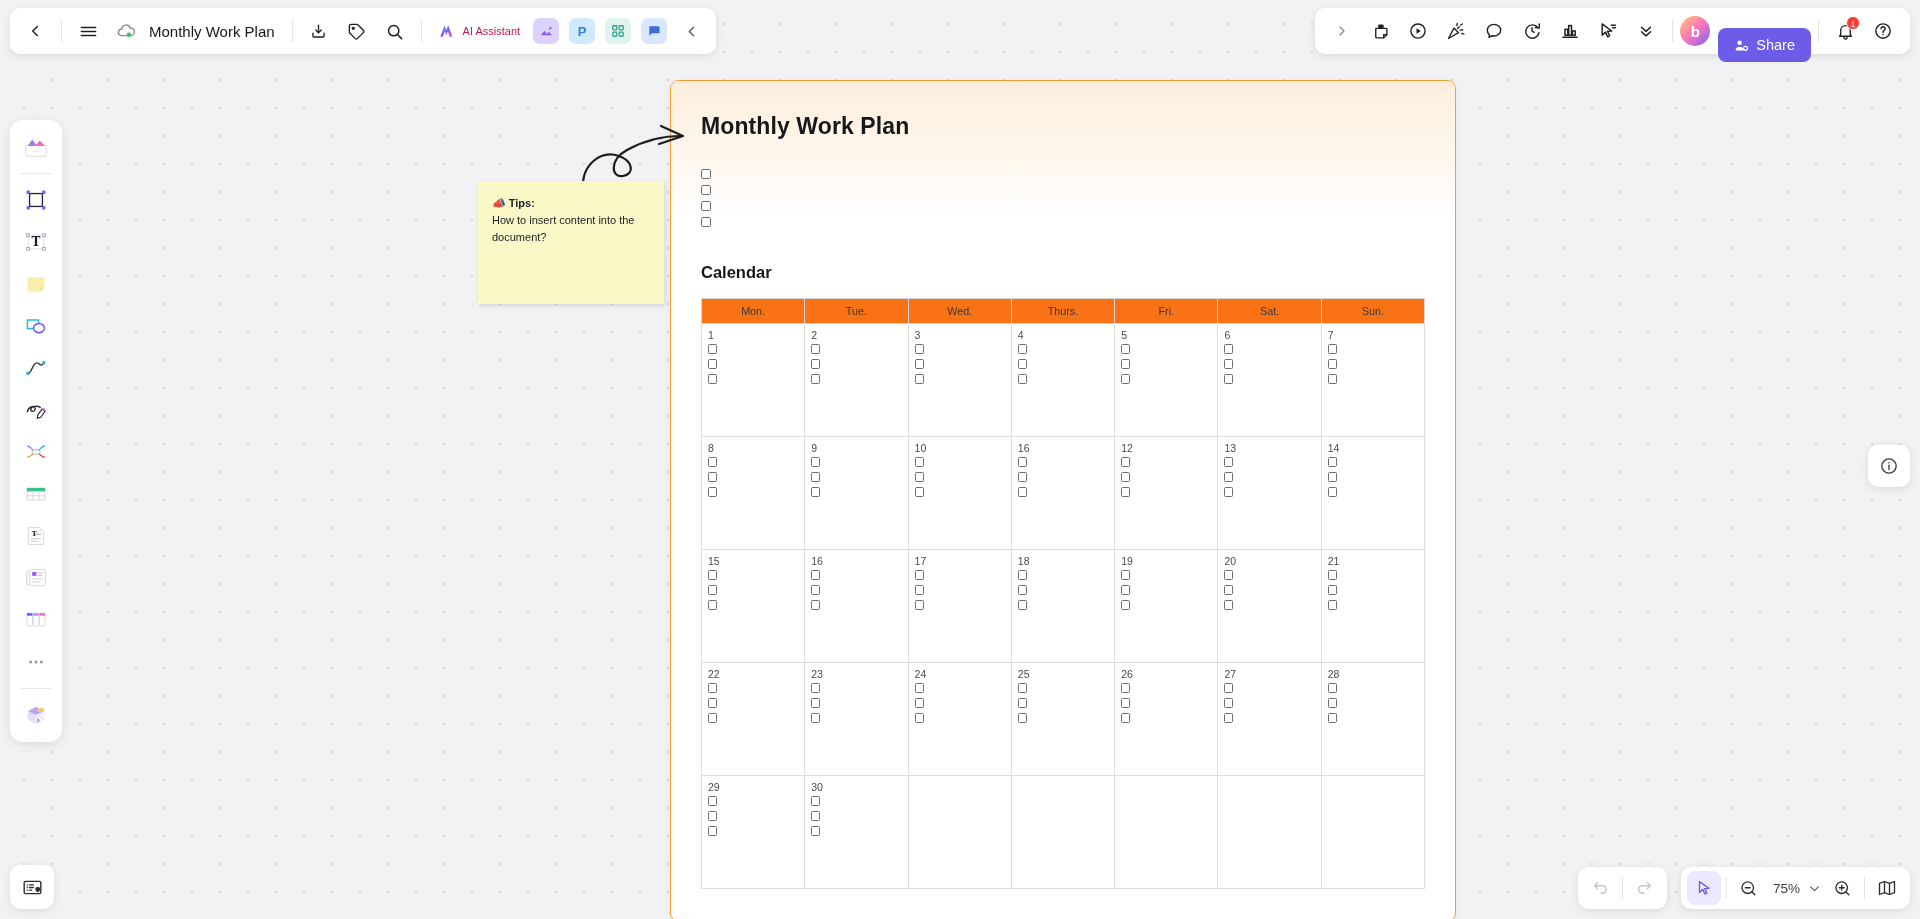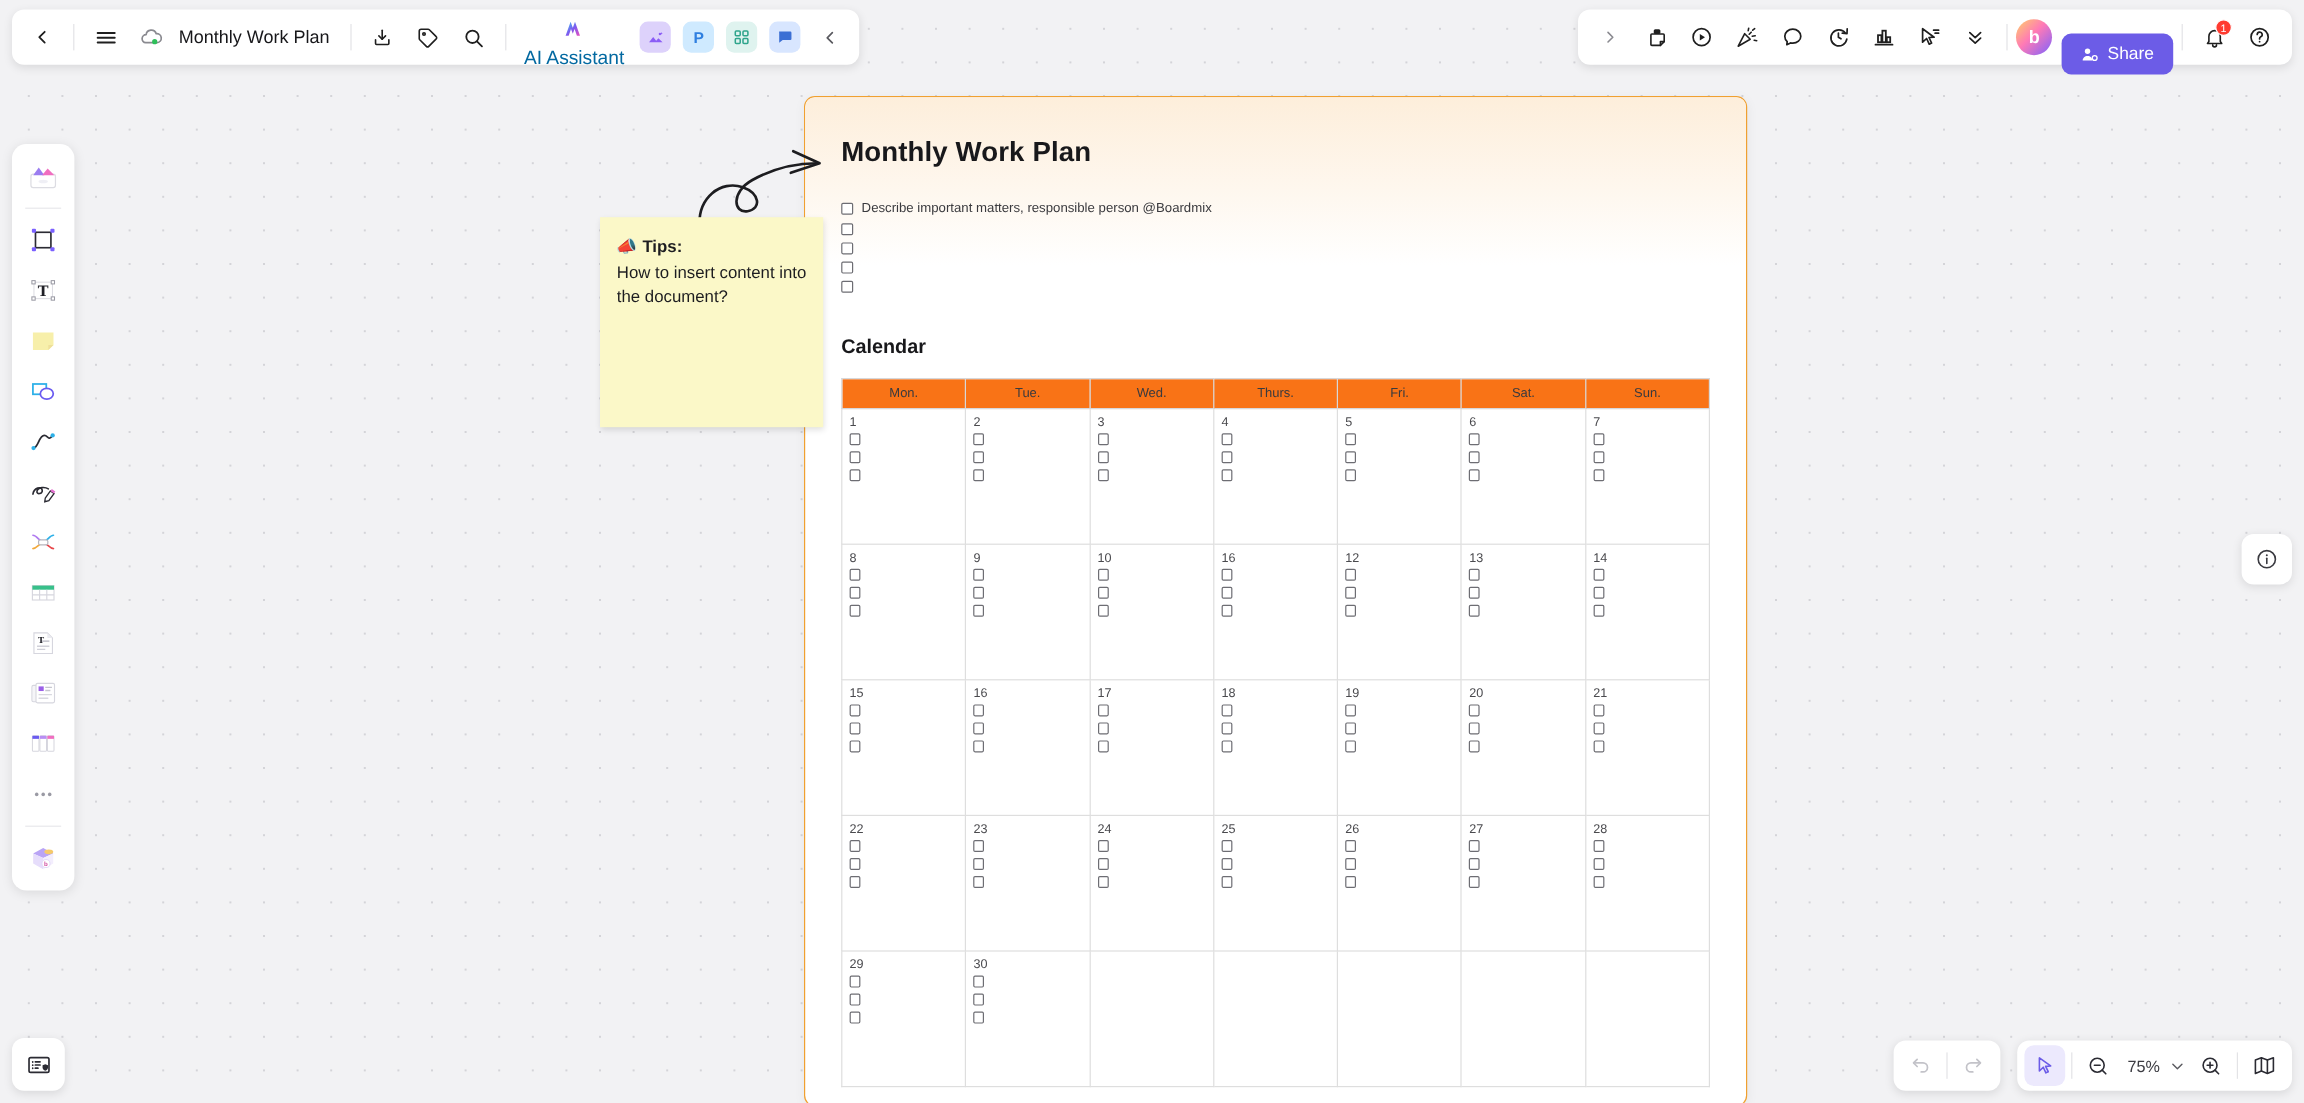--- a/index.html
+++ b/index.html
@@ -71,24 +71,23 @@
     cursor: pointer;
   }
 
   .ai-chip {
     display: flex; align-items: center;
     gap: 6px;
     padding: 0 8px;
     height: 34px;
     border-radius: 8px;
     cursor: pointer;
-    font-size: 16px;
-    color: #0369a1;
+    font-size: 11px;
+    color: #be185d;
     white-space: nowrap;
-    flex-direction: column;
   }
 
   .app-icon {
     width: 26px; height: 26px;
     border-radius: 7px;
     margin: 0 5px;
     display: flex; align-items: center; justify-content: center;
     font-size: 13px; font-weight: bold;
     cursor: pointer;
     flex: 0 0 auto;
@@ -222,26 +221,26 @@
     color: #3c3c42;
     padding: 0 3px 0 7px;
     cursor: pointer;
     min-width: 36px;
     text-align: center;
   }
 
   
   #sticky {
     position: absolute;
-    left: 500px; top: 181px;
-    width: 186px; height: 175px;
+    left: 478px; top: 181px;
+    width: 186px; height: 123px;
     background: #fbf8c8;
     box-shadow: 1px 2px 5px rgba(0,0,0,.12);
     padding: 14px 14px 10px 14px;
-    font-size: 14px;
+    font-size: 11px;
     line-height: 1.48;
     color: #1d1d20;
     z-index: 12;
   }
   #sticky .s-title { font-weight: 600; margin-bottom: 1px; }
   #sticky .s-sub { margin-bottom: 16px; }
   #sticky ul { margin: 0; padding-left: 15px; }
   #sticky li { margin-bottom: 2px; }
   .hl-red { color: #e8474b; }
 
@@ -372,24 +371,20 @@
   <div class="s-sub">How to insert content into the document?</div>
 </div>
 
 <div id="doc">
   <div id="doc-gradient"></div>
   <div id="doc-inner">
     <div class="doc-h1">Monthly Work Plan</div>
 
 
     <div>
-      <div class="check-row">
-        <div class="cb"></div>
-        <div class="check-txt">Describe important matters, responsible person @Boardmix</div>
-      </div>
       <div class="check-row">
         <div class="cb"></div>
         <div class="check-txt"></div>
       </div>
       <div class="check-row">
         <div class="cb"></div>
         <div class="check-txt"></div>
       </div>
       <div class="check-row">
         <div class="cb"></div>

